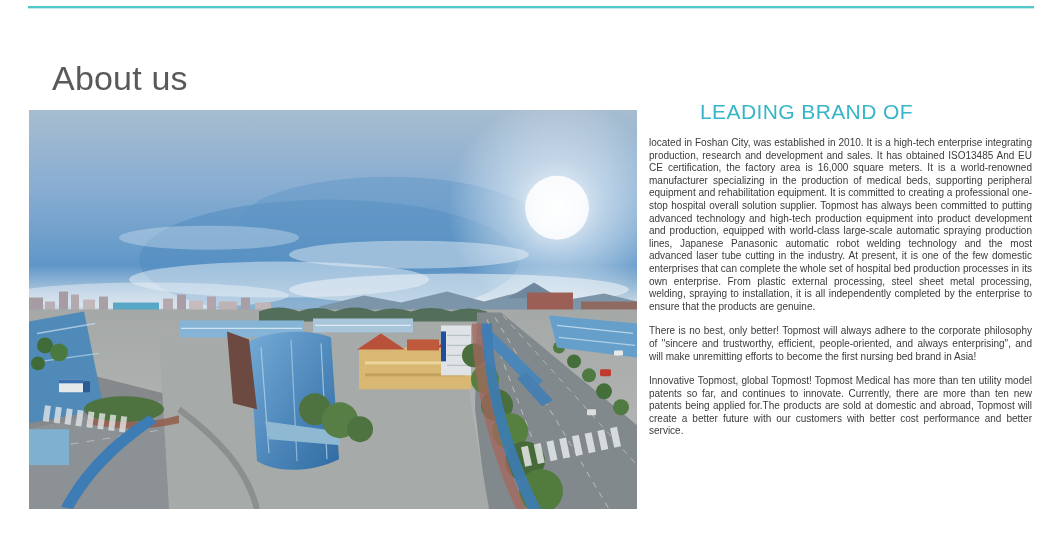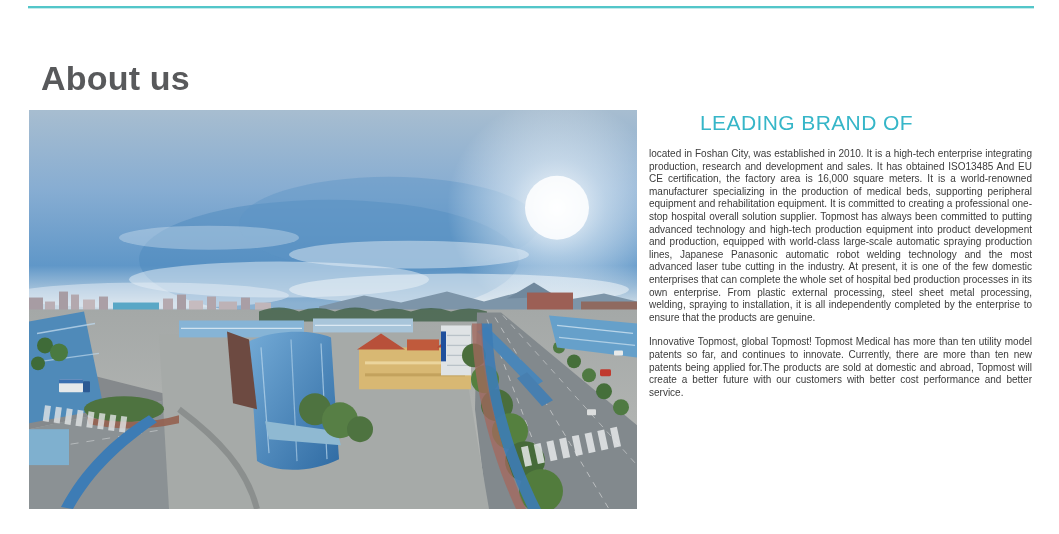--- a/index.html
+++ b/index.html
@@ -9,31 +9,31 @@
     background:#ffffff;
     overflow:hidden;
     font-family:"Liberation Sans", sans-serif;
   }
   .accent-divider{
     position:absolute;left:28px;top:6px;width:1006px;height:2px;
     background:#53c6c9;
     box-shadow:0 1px 0 #c4ebec;
   }
   .page-title{
-    position:absolute;left:41px;top:36px;
-    font-size:34px;font-weight:bold;color:#58595b;
+    position:absolute;left:52px;top:36px;
+    font-size:34px;font-weight:normal;color:#58595b;
     letter-spacing:0.2px;
   }
   .panorama{
     position:absolute;left:29px;top:110px;width:608px;height:399px;
     overflow:hidden;background:#9fb7ca;
   }
   .panorama svg{display:block;width:100%;height:100%;}
   .right-col{
-    position:absolute;left:649px;top:111px;width:383px;
+    position:absolute;left:649px;top:100px;width:383px;
   }
   .about-title{
     margin:0;padding-left:51px;
     font-size:21px;line-height:23px;font-weight:normal;
     color:#36b6c8;letter-spacing:0.4px;
   }
   .about-paragraphs{margin-top:14px;}
   .about-paragraphs p{
     margin:0 0 12px 0;
     font-size:10px;line-height:12.6px;
@@ -218,17 +218,18 @@
       <rect x="54" y="272" width="7" height="11" rx="1" fill="#2c5a94"></rect>
     </svg>
   </div>
 
   <div class="right-col">
     <h2 class="about-title">
       <span>LEADING BRAND OF</span><br>
     </h2>
     <div class="about-paragraphs">
       <p>located in Foshan City, was established in 2010.  It is a high-tech enterprise integrating production, research and development and sales. It has obtained ISO13485 And EU CE certification, the  factory area is 16,000 square meters. It is a world-renowned manufacturer specializing in the production of medical beds, supporting peripheral equipment and rehabilitation equipment. It is committed to creating a professional one-stop hospital overall solution supplier. Topmost has always been committed to putting advanced technology and high-tech production equipment into product development and production, equipped with world-class large-scale automatic spraying production lines, Japanese Panasonic automatic robot welding technology and the most advanced laser tube cutting in the industry. At present, it is one of the few domestic enterprises that can complete the whole set of hospital bed production processes in its own enterprise. From plastic external processing, steel sheet metal processing, welding, spraying to installation, it is all independently completed by the enterprise to ensure that the products are genuine.</p>
+      <p>There is no best, only better! Topmost will always adhere to the corporate philosophy of "sincere and trustworthy, efficient, people-oriented, and always enterprising", and will make unremitting efforts to become the first nursing bed brand in Asia!</p>
       <p>Innovative Topmost, global Topmost! Topmost Medical has more than ten utility model patents so far, and continues to innovate. Currently, there are more than ten new patents being applied for.The products are sold at domestic  and abroad, Topmost will create a better future with our customers with better cost performance and better service.</p>
     </div>
   </div>
 
 </div>
 
 </body></html>

